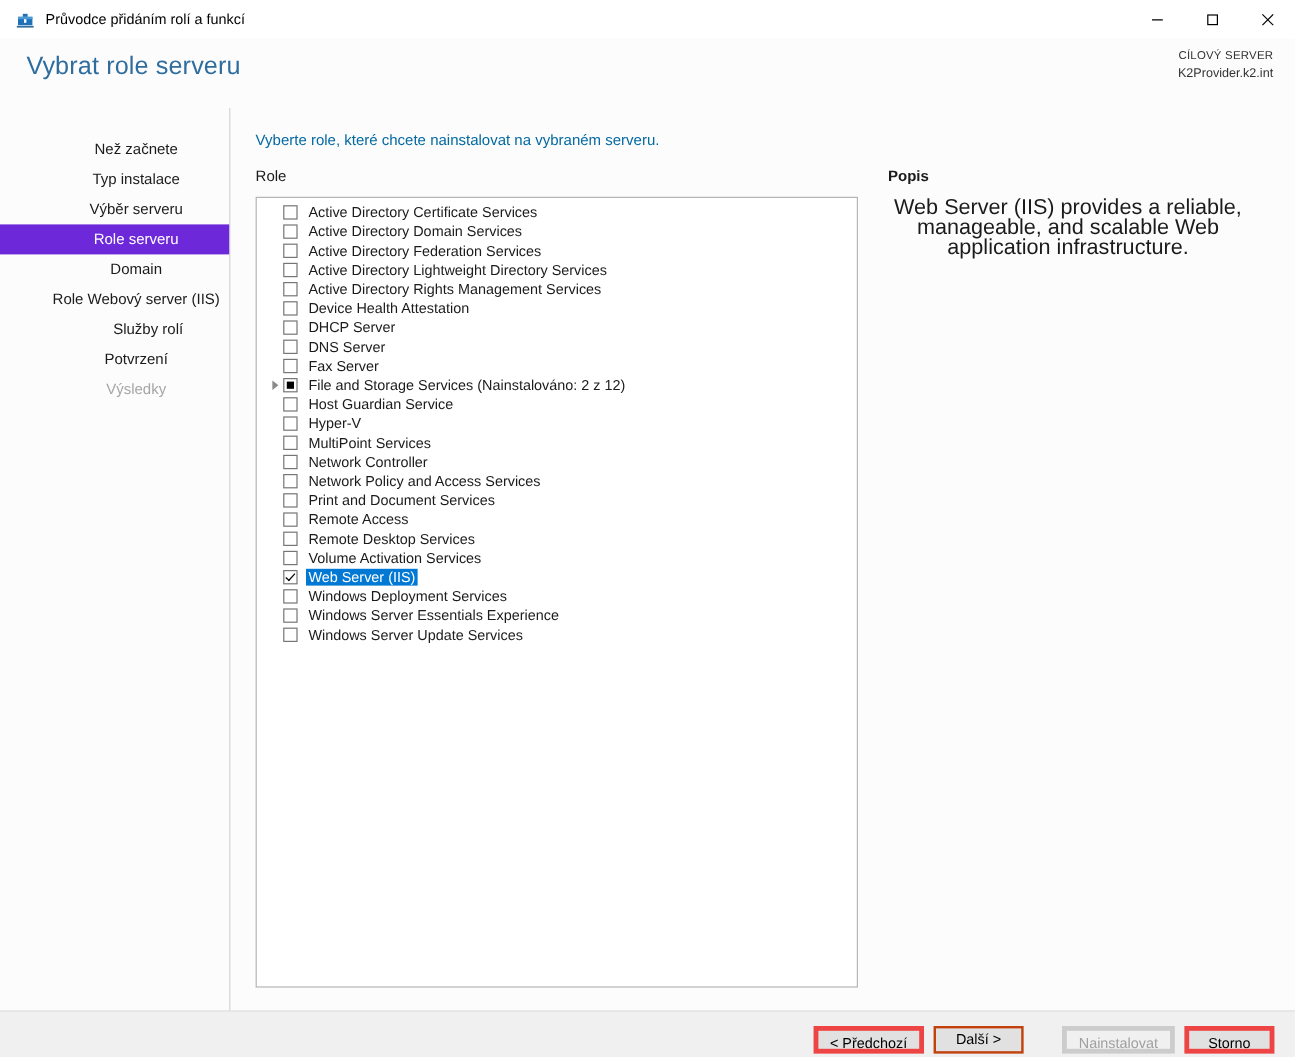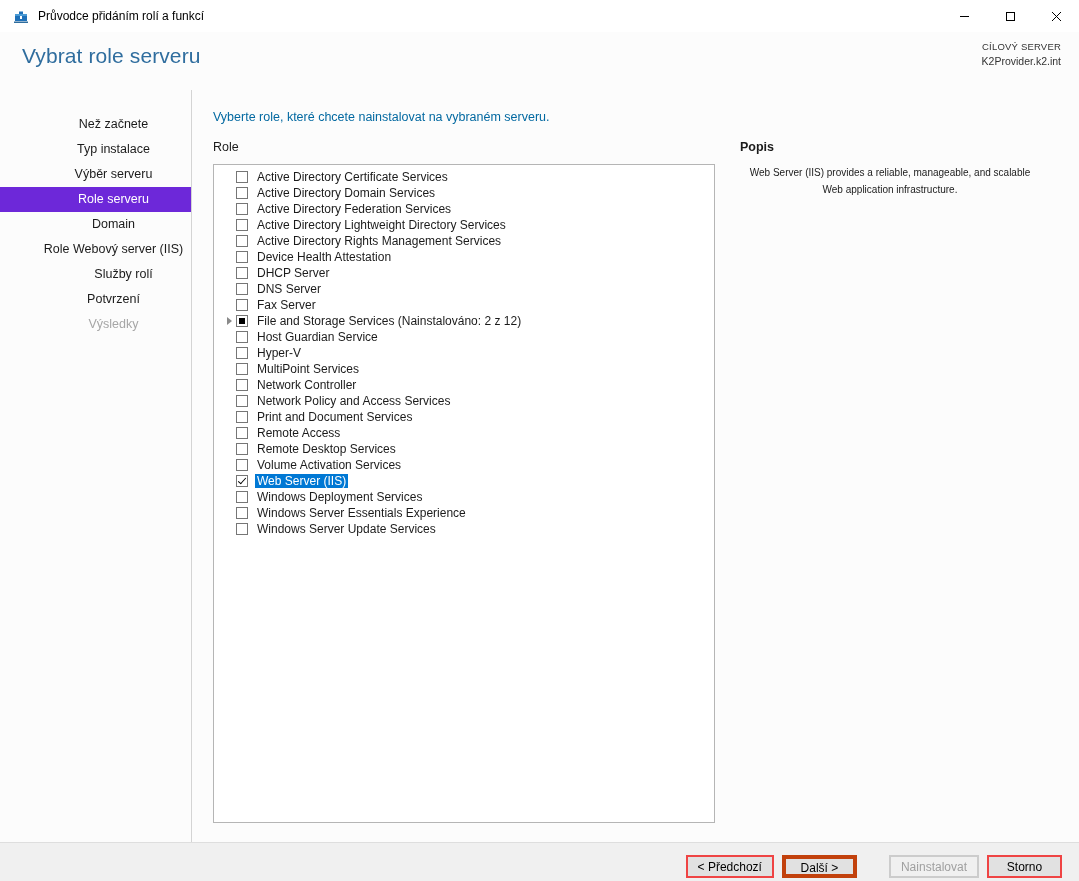--- a/index.html
+++ b/index.html
@@ -150,21 +150,21 @@
     top: 50px;
     font-size: 12.5px;
     font-weight: bold;
     color: #1b1b1b;
   }
   .desc-text {
     position: absolute;
     left: 548px;
     top: 74px;
     width: 300px;
-    font-size: 10px;
+    font-size: 18px;
     line-height: 17px;
     color: #1b1b1b;
   }
 
   .rolelist {
     position: absolute;
     left: 21px;
     top: 74px;
     width: 502px;
     height: 659px;
@@ -257,28 +257,28 @@
     gap: 8px;
   }
   .btn {
     min-width: 75px;
     height: 23px;
     line-height: 21px;
     text-align: center;
     font-size: 12px;
     color: #000000;
     background: #e1e1e1;
-    border: 2px solid #ef4444;
+    border: 4px solid #ef4444;
     box-sizing: border-box;
     padding: 0 10px;
     cursor: default;
     white-space: nowrap;
   }
   .btn.focus {
-    border: 4px solid #c2410c;
+    border: 2px solid #c2410c;
     background: #e1e1e1;
     line-height: 19px;
   }
   .btn.disabled {
     color: #a0a0a0;
     background: #f0f0f0;
     border-color: #cccccc;
   }
   .btn.spacer-left { margin-left: 24px; }
 </style>

